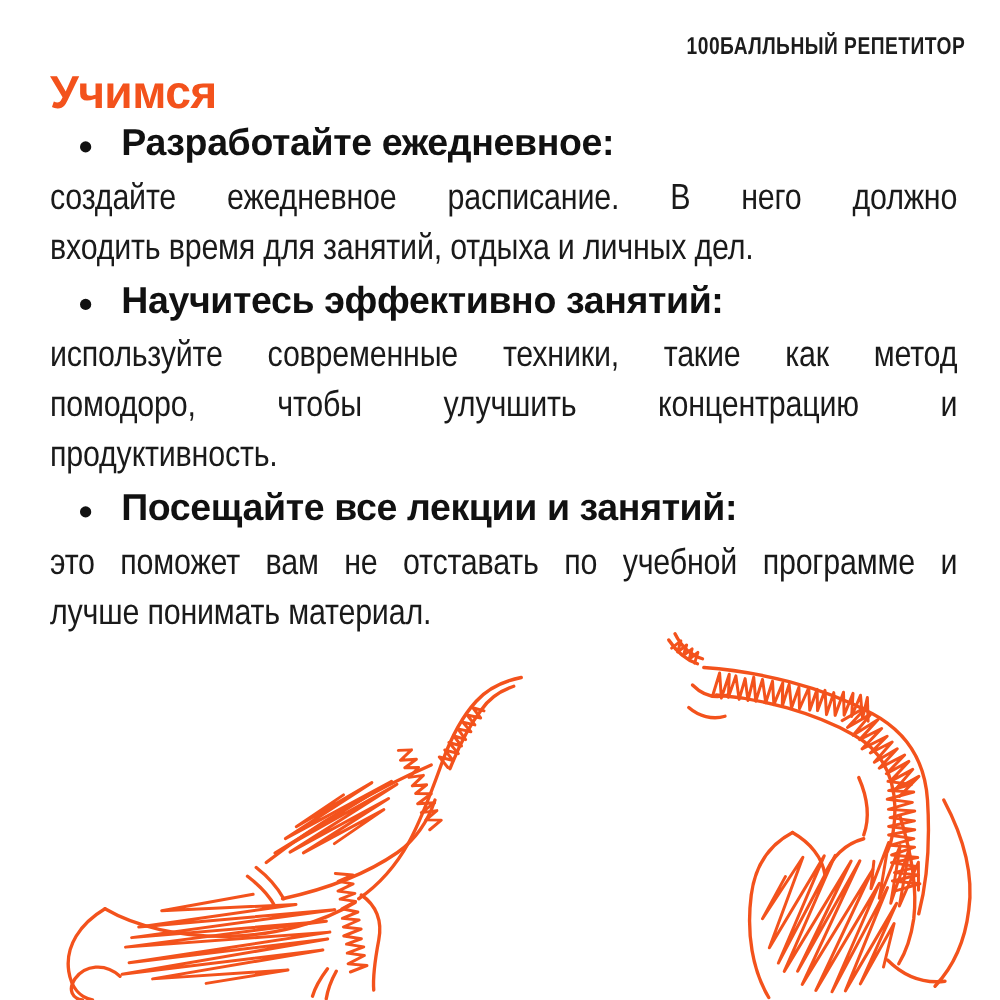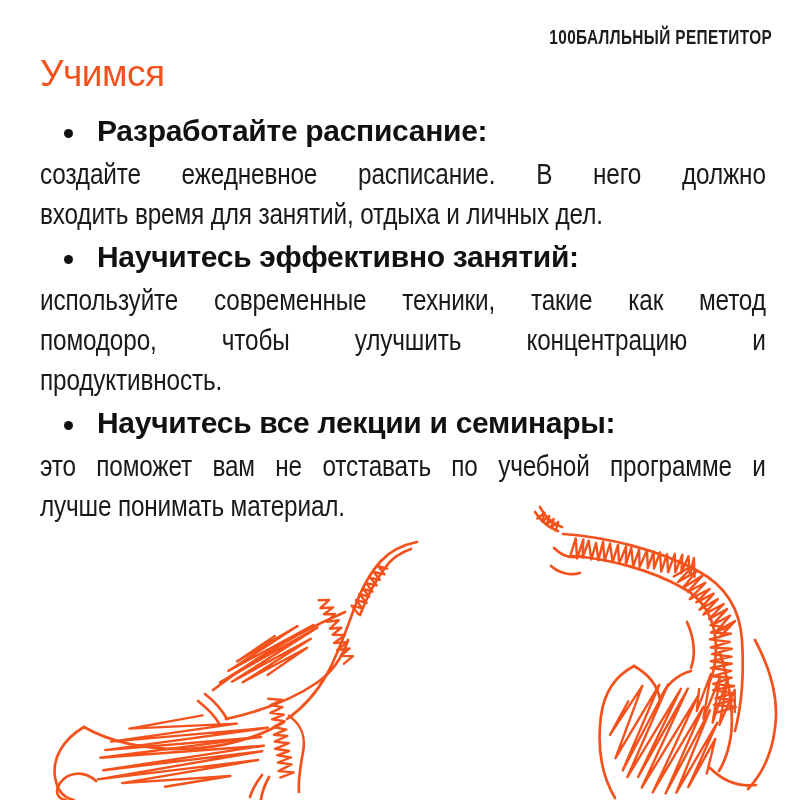--- a/index.html
+++ b/index.html
@@ -10,22 +10,22 @@
     font-family:"Liberation Sans", sans-serif; color:var(--ink);
   }
   .logo {
     position:absolute; top:27px; right:28px;
     font-weight:800; font-size:16px; letter-spacing:.4px;
     transform:scale(.96,1.22); transform-origin:right top;
     color:#1c1c1c; white-space:nowrap;
   }
   .content { position:absolute; left:40px; top:52px; width:726px; }
   .page-title {
-    font-size:37px; font-weight:400; letter-spacing:-.5px;
-    color:var(--accent); line-height:44px; margin-bottom:16px;
+    font-size:37px; font-weight:700; letter-spacing:-.5px;
+    color:var(--accent); line-height:44px; 
   }
   .sec-title {
     display:flex; align-items:center;
     font-size:30px; font-weight:800; line-height:38px;
     letter-spacing:-.3px; color:#111; margin:0 0 4px 0;
   }
   .bullet {
     width:9px; height:9px; border-radius:50%; background:#111;
     margin:4px 24px 0 24px; flex:0 0 auto;
   }
@@ -44,40 +44,40 @@
 </head>
 <body>
 
 <div class="logo">100БАЛЛЬНЫЙ РЕПЕТИТОР</div>
 
 <div class="content">
   <div class="page-title">Учимся</div>
 
   <div class="sec-title">
     <span class="bullet"></span>
-    <span>Разработайте расписание:</span>
+    <span>Разработайте ежедневное:</span>
   </div>
   <div class="para">
     <div class="tline">создайте ежедневное расписание. В него должно</div>
     <div class="tline last">входить время для занятий, отдыха и личных дел.</div>
   </div>
 
   <div class="sec-title">
     <span class="bullet"></span>
     <span>Научитесь эффективно занятий:</span>
   </div>
   <div class="para">
     <div class="tline">используйте современные техники, такие как метод</div>
     <div class="tline">помодоро, чтобы улучшить концентрацию и</div>
     <div class="tline last">продуктивность.</div>
   </div>
 
   <div class="sec-title">
     <span class="bullet"></span>
-    <span>Научитесь все лекции и семинары:</span>
+    <span>Посещайте все лекции и занятий:</span>
   </div>
   <div class="para">
     <div class="tline">это поможет вам не отставать по учебной программе и</div>
     <div class="tline last">лучше понимать материал.</div>
   </div>
 </div>
 
 <svg class="sketch" viewBox="0 520 420 280" style="left:0;top:520px;width:420px;height:280px">
   <path class="o" d="M 417 542 C 402 545 390 551 381 561 C 369 574 361 590 354 609 C 346 631 338 654 327 674 C 317 692 303 708 287 719"></path>
   <path class="o" d="M 411 549 C 399 553 391 559 385 568 C 375 581 367 597 360 615"></path>

